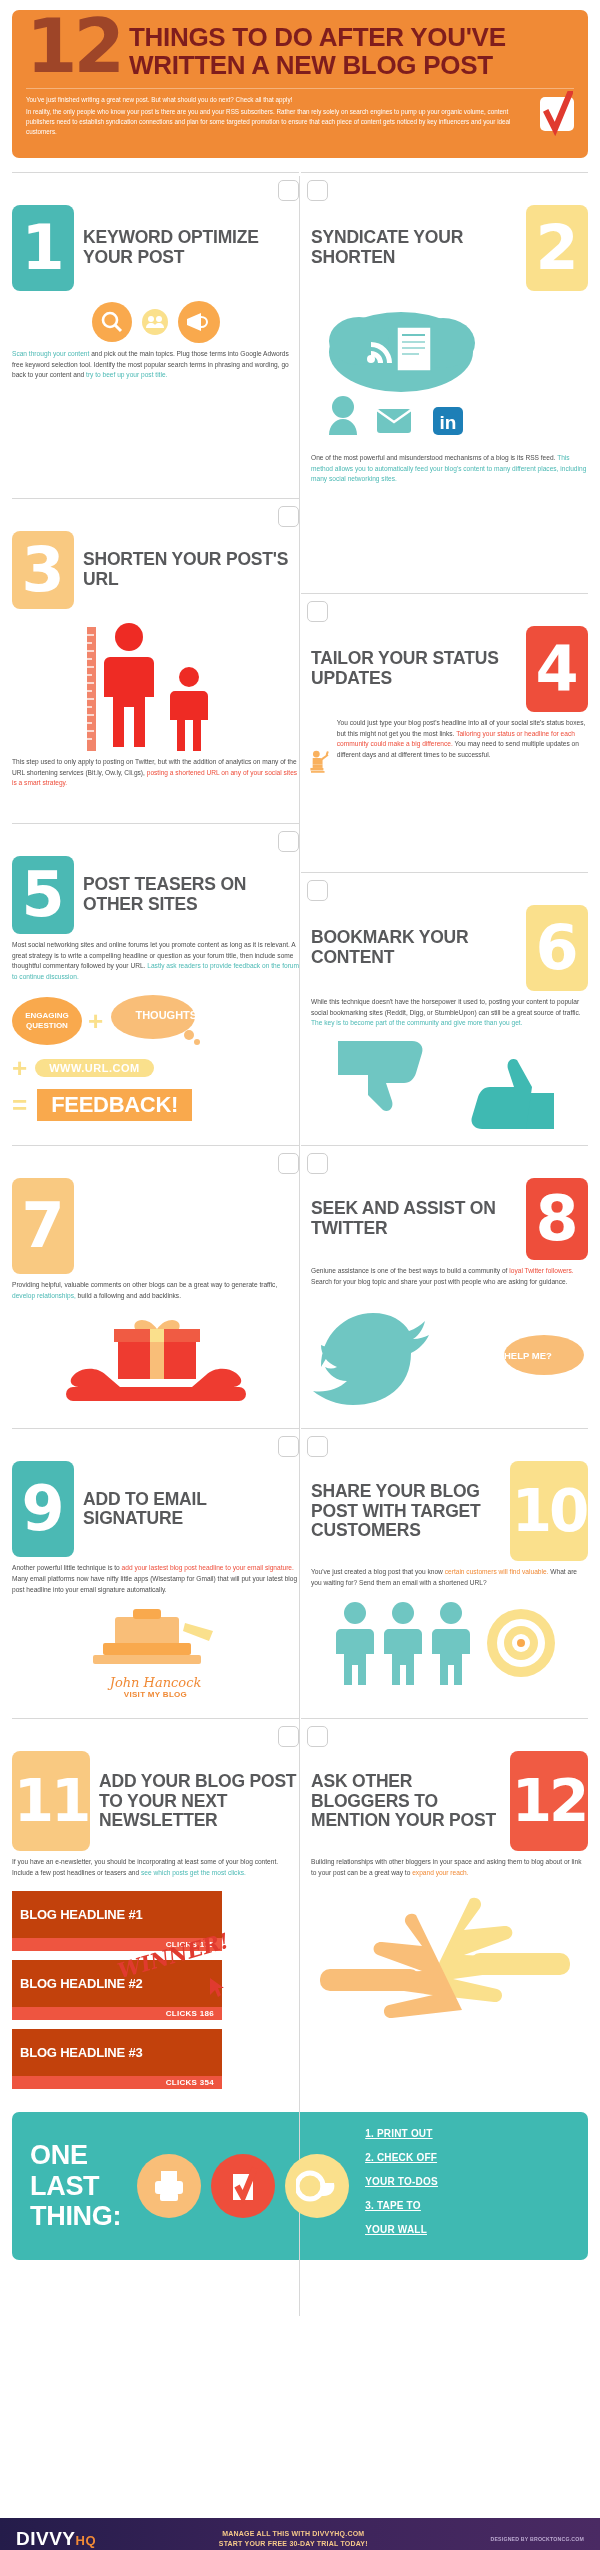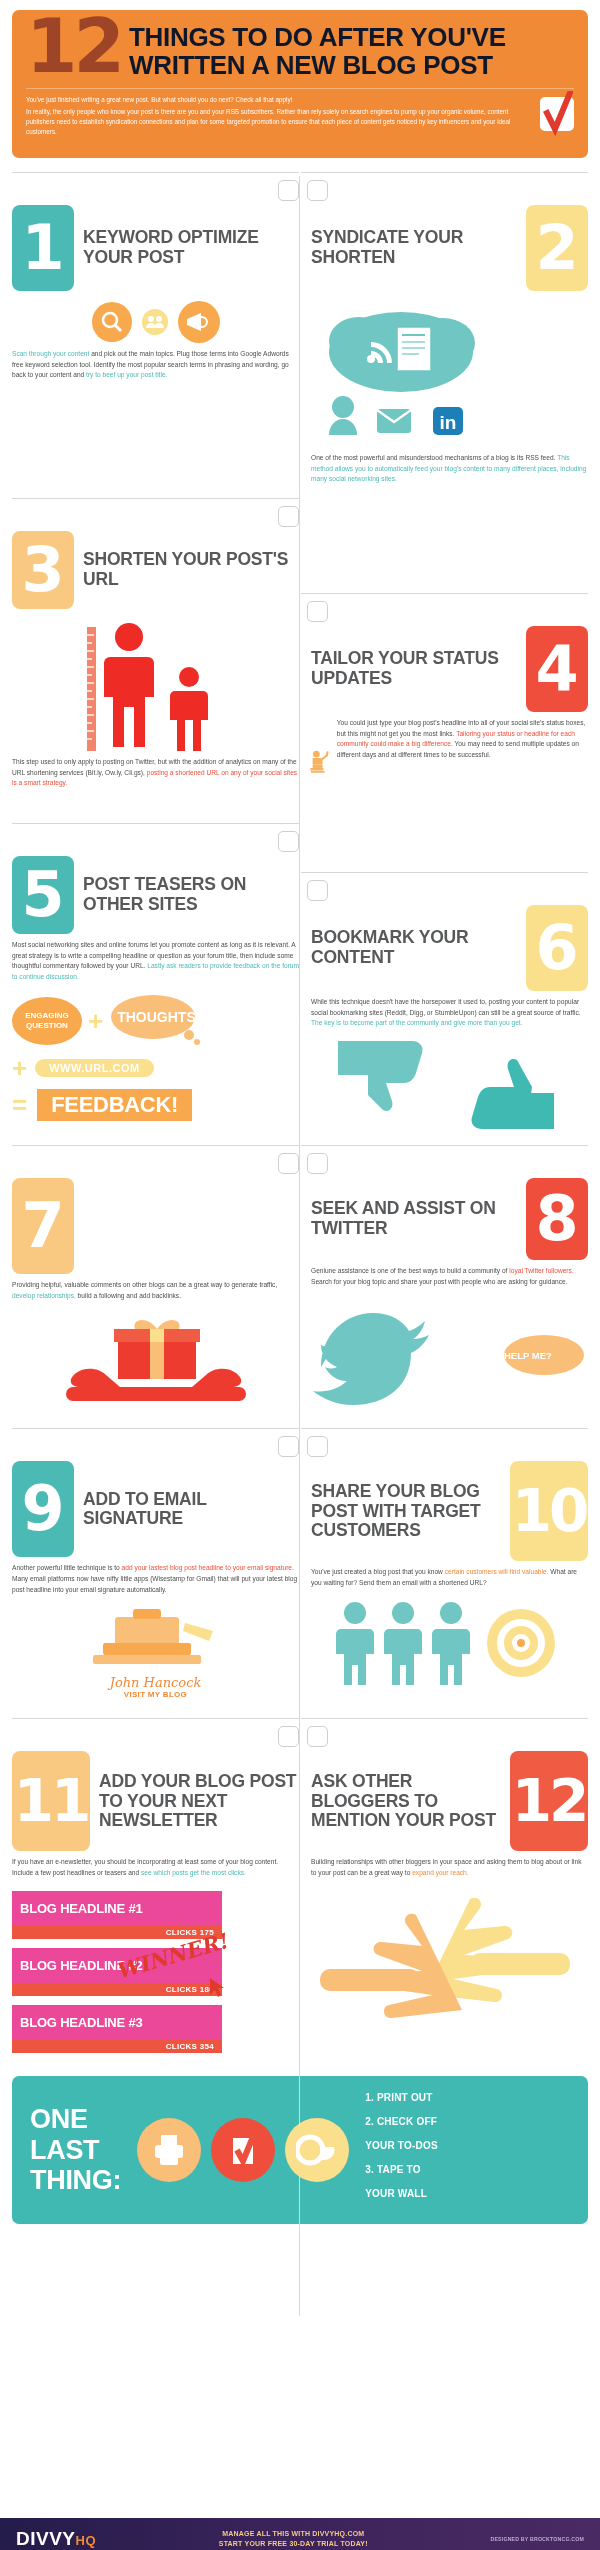--- a/index.html
+++ b/index.html
@@ -22,21 +22,21 @@
     height:148px;
   }
   .hdr-top { display:flex; align-items:flex-start; gap:8px; }
   .hdr-num {
     font-size:74px; line-height:0.82; font-weight:bold;
     color:#9E4528; letter-spacing:-4px;
     font-family:"DejaVu Sans", sans-serif;
     margin-top:-4px;
   }
   .hdr-title {
-    color:#0f172a; font-weight:bold; font-size:26px; line-height:1.07;
+    color:#7f1d1d; font-weight:bold; font-size:26px; line-height:1.07;
     letter-spacing:-0.3px; padding-top:4px;
   }
   .hdr-rule { height:1px; background:rgba(255,255,255,.35); margin:8px 0 6px 0; }
   .hdr-body { display:flex; gap:10px; align-items:flex-start; }
   .hdr-p { color:#fff; font-size:6.3px; line-height:1.62; flex:1; }
   .hdr-p .l1 { display:block; margin-bottom:2px; }
   .hdr-check {
     width:34px; height:34px; background:#fff; border-radius:5px;
     position:relative; flex:0 0 34px; margin-top:2px; overflow:visible;
   }
@@ -95,41 +95,41 @@
   
   .lastthing {
     margin:14px 12px 0 12px; background:#3FB9B2; border-radius:7px;
     height:148px; display:flex; align-items:center; padding:0 18px;
     gap:16px;
   }
   .lt-title { color:#fff; font-weight:bold; font-size:27px; line-height:1.12; letter-spacing:-0.3px;}
   .lt-circles { display:flex; gap:10px; }
   .lt-circ { width:64px; height:64px; border-radius:50%; position:relative; display:flex; align-items:center; justify-content:center;}
   .lt-steps { color:#fff; font-size:10px; font-weight:bold; line-height:1.5; letter-spacing:0.2px;}
-  .lt-steps div { margin-bottom:9px; }
+  .lt-steps div { margin-bottom:9px;text-decoration:underline; }
 
   .footer {
     position:absolute; bottom:0; left:0; width:600px; height:42px;
     background:linear-gradient(90deg,#241C4A 0%, #3A2359 45%, #4A2A63 100%);
     display:flex; align-items:center; padding:0 16px;
   }
   .logo { color:#fff; font-size:19px; font-weight:bold; letter-spacing:0.5px; }
   .logo .hq { color:#F08A36; font-size:13px; }
   .f-mid { flex:1; text-align:center; color:#F6C98A; font-size:7px; font-weight:bold; line-height:1.5; letter-spacing:0.2px;}
   .f-right { color:#bba9d0; font-size:5.2px; font-weight:bold; letter-spacing:0.2px;}
 
   
   .pill { border-radius:999px; color:#fff; font-weight:bold; display:inline-flex; align-items:center; justify-content:center; }
   .bubble { border-radius:50%; color:#fff; font-weight:bold; display:flex; align-items:center; text-align:center;}
   .plus { color:#FAE08C; font-size:26px; font-weight:bold; line-height:1;}
   .eq { color:#FAE08C; font-size:26px; font-weight:bold; line-height:1;}
   .feedback { background:#F9A94D; color:#fff; font-size:22px; font-weight:bold; padding:3px 14px; letter-spacing:-0.3px;}
 
   .headline-bar { margin-bottom:9px; }
-  .hb-top { background:#ec4899; color:#fff; font-weight:bold; font-size:13px; padding:10px 8px; letter-spacing:-0.2px;}
+  .hb-top { background:#c2410c; color:#fff; font-weight:bold; font-size:13px; padding:16px 8px; letter-spacing:-0.2px;}
   .hb-bot { background:#EE5540; color:#fff; font-weight:bold; font-size:8px; text-align:right; padding:2px 8px; letter-spacing:0.3px;}
   .winner { position:absolute; color:#E03A2F; font-size:21px; font-weight:bold; transform:rotate(-16deg); font-family:"DejaVu Serif", serif; font-style:italic;}
 
   .sig-text { color:#F08A36; font-size:13px; font-family:"DejaVu Serif", serif; font-style:italic; text-align:center;}
   .sig-sub { color:#F08A36; font-size:8px; font-weight:bold; text-align:center; letter-spacing:0.3px;}
 </style>
 </head>
 <body>
 
 <div class="page">
@@ -327,21 +327,21 @@
             <div class="bubble" style="width:70px;height:48px;background:#F9A94D;font-size:8px;line-height:1.2;">
               <span>ENGAGING QUESTION</span>
             </div>
             <div class="plus">+</div>
             <div style="position:relative;">
               <svg width="92" height="52" viewBox="0 0 92 52">
                   <ellipse cx="44" cy="24" rx="42" ry="22" fill="#F9BE78"></ellipse>
                   <circle cx="80" cy="42" r="5" fill="#F9BE78"></circle>
                   <circle cx="88" cy="49" r="3" fill="#F9BE78"></circle>
                 </svg>
-              <div style="position:absolute; left:8px; top:16px; width:88px; text-align:left; color:#fff; font-weight:bold; font-size:14px;">THOUGHTS</div>
+              <div style="position:absolute; left:0; top:16px; width:88px; text-align:right; color:#fff; font-weight:bold; font-size:11px;">THOUGHTS</div>
             </div>
           </div>
           <div style="display:flex; align-items:center; gap:8px; margin-top:6px;">
             <div class="plus">+</div>
             <div class="pill" style="background:#FAE08C;font-size:11px;padding:3px 14px;letter-spacing:0.5px;">WWW.URL.COM</div>
           </div>
           <div style="display:flex; align-items:center; gap:10px; margin-top:8px;">
             <div class="eq">=</div>
             <div class="feedback">FEEDBACK!</div>
           </div>

